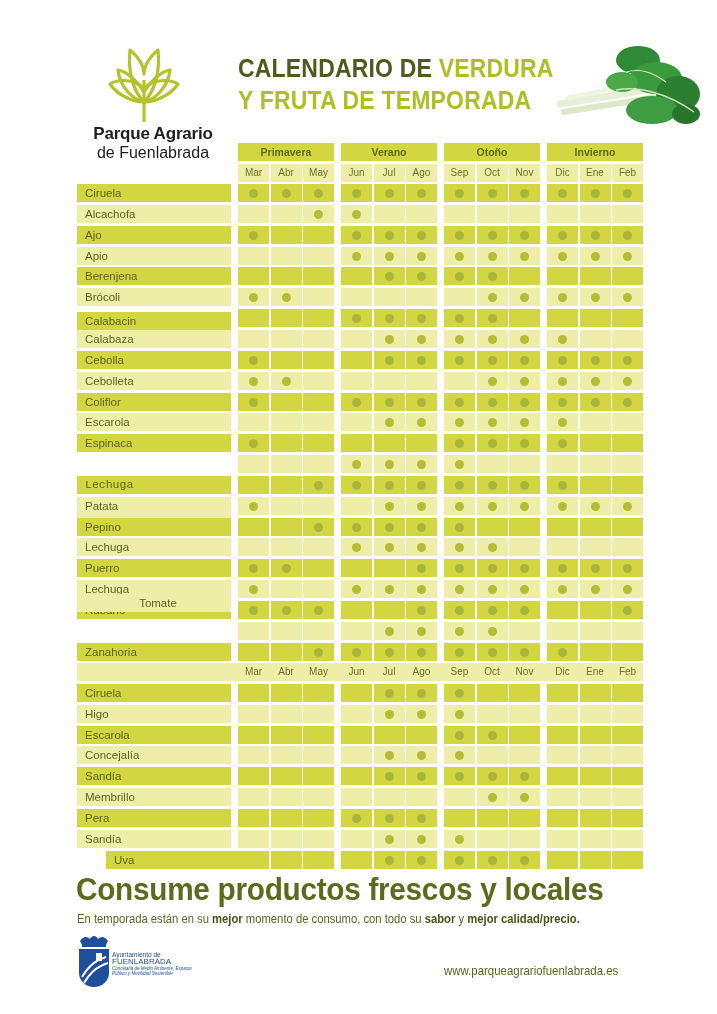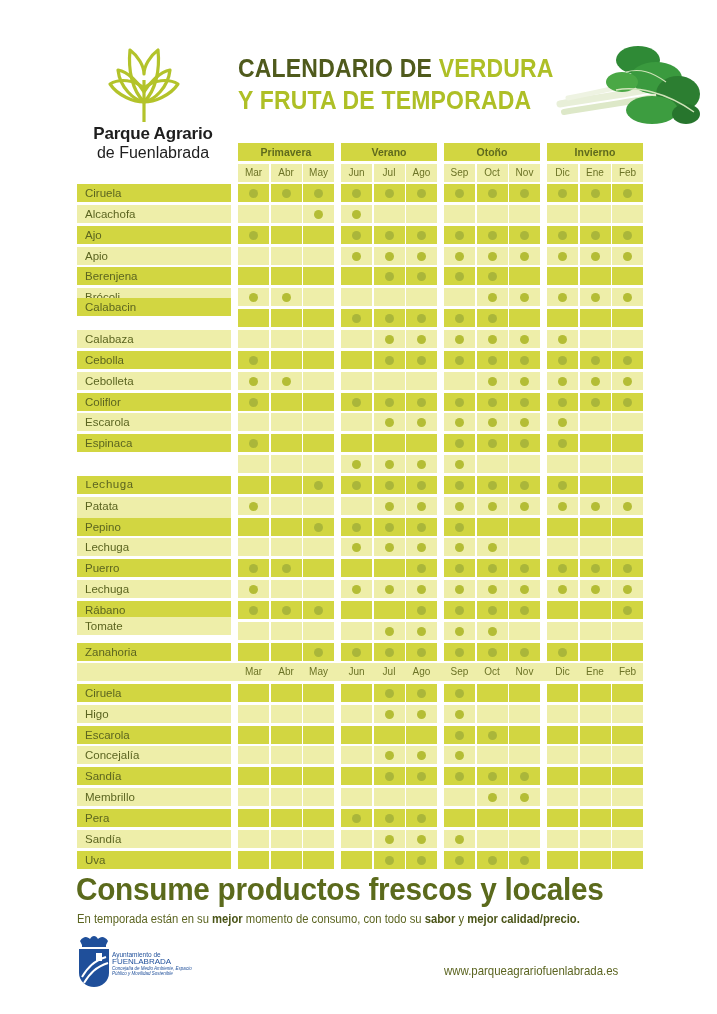--- a/index.html
+++ b/index.html
@@ -255,21 +255,21 @@
     </div>
     <div class="abs cell row-light" style="left: 547px; top: 288px;">
       <span class="dot"></span>
     </div>
     <div class="abs cell row-light" style="left: 579.5px; top: 288px;">
       <span class="dot"></span>
     </div>
     <div class="abs cell row-light" style="left: 612px; top: 288px;">
       <span class="dot"></span>
     </div>
-    <div class="abs label-cell row-dark" style="top: 298px;">Calabacin</div>
+    <div class="abs label-cell row-dark" style="top: 312px;">Calabacin</div>
     <div class="abs cell row-dark" style="left: 238px; top: 309px;"></div>
     <div class="abs cell row-dark" style="left: 270.5px; top: 309px;"></div>
     <div class="abs cell row-dark" style="left: 303px; top: 309px;"></div>
     <div class="abs cell row-dark" style="left: 341px; top: 309px;">
       <span class="dot"></span>
     </div>
     <div class="abs cell row-dark" style="left: 373.5px; top: 309px;">
       <span class="dot"></span>
     </div>
     <div class="abs cell row-dark" style="left: 406px; top: 309px;">
@@ -662,21 +662,21 @@
       <span class="dot"></span>
     </div>
     <div class="abs cell row-dark" style="left: 509px; top: 601px;">
       <span class="dot"></span>
     </div>
     <div class="abs cell row-dark" style="left: 547px; top: 601px;"></div>
     <div class="abs cell row-dark" style="left: 579.5px; top: 601px;"></div>
     <div class="abs cell row-dark" style="left: 612px; top: 601px;">
       <span class="dot"></span>
     </div>
-    <div class="abs label-cell row-light" style="top: 617px;">Tomate</div>
+    <div class="abs label-cell row-light" style="top: 594px; text-align: center;">Tomate</div>
     <div class="abs cell row-light" style="left: 238px; top: 622px;"></div>
     <div class="abs cell row-light" style="left: 270.5px; top: 622px;"></div>
     <div class="abs cell row-light" style="left: 303px; top: 622px;"></div>
     <div class="abs cell row-light" style="left: 341px; top: 622px;"></div>
     <div class="abs cell row-light" style="left: 373.5px; top: 622px;">
       <span class="dot"></span>
     </div>
     <div class="abs cell row-light" style="left: 406px; top: 622px;">
       <span class="dot"></span>
     </div>
@@ -877,21 +877,21 @@
       <span class="dot"></span>
     </div>
     <div class="abs cell row-light" style="left: 444px; top: 830px;">
       <span class="dot"></span>
     </div>
     <div class="abs cell row-light" style="left: 476.5px; top: 830px;"></div>
     <div class="abs cell row-light" style="left: 509px; top: 830px;"></div>
     <div class="abs cell row-light" style="left: 547px; top: 830px;"></div>
     <div class="abs cell row-light" style="left: 579.5px; top: 830px;"></div>
     <div class="abs cell row-light" style="left: 612px; top: 830px;"></div>
-    <div class="abs label-cell row-dark" style="top: 851px;">Uva</div>
+    <div class="abs label-cell row-dark" style="top: 851px; margin-left: 29px;">Uva</div>
     <div class="abs cell row-dark" style="left: 238px; top: 851px;"></div>
     <div class="abs cell row-dark" style="left: 270.5px; top: 851px;"></div>
     <div class="abs cell row-dark" style="left: 303px; top: 851px;"></div>
     <div class="abs cell row-dark" style="left: 341px; top: 851px;"></div>
     <div class="abs cell row-dark" style="left: 373.5px; top: 851px;">
       <span class="dot"></span>
     </div>
     <div class="abs cell row-dark" style="left: 406px; top: 851px;">
       <span class="dot"></span>
     </div>

